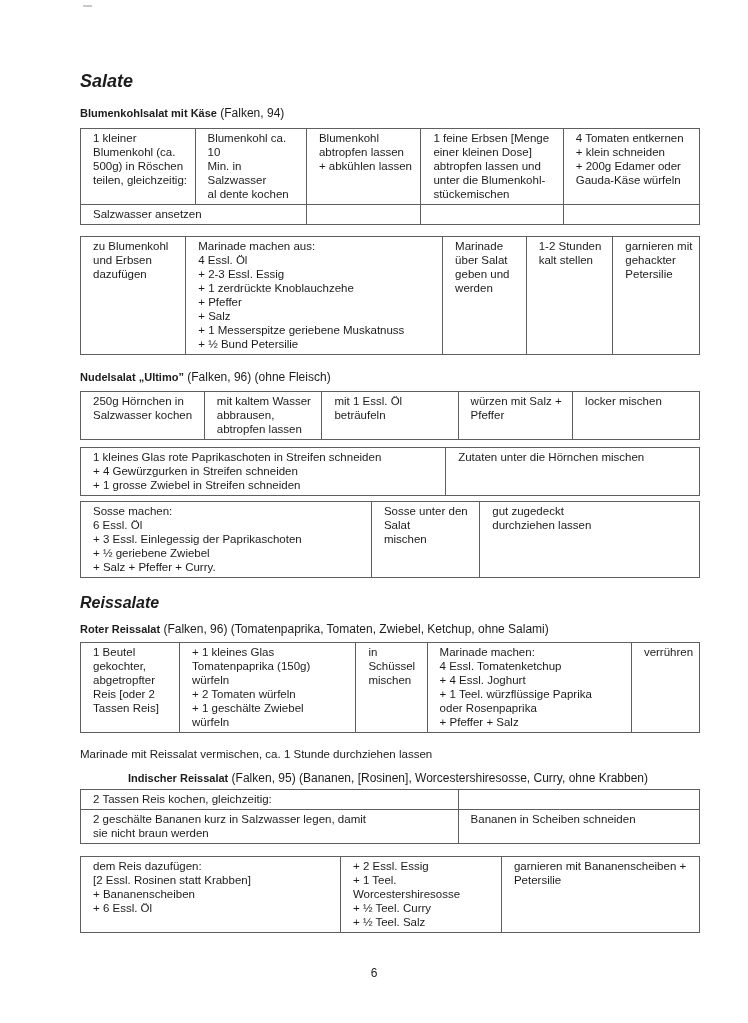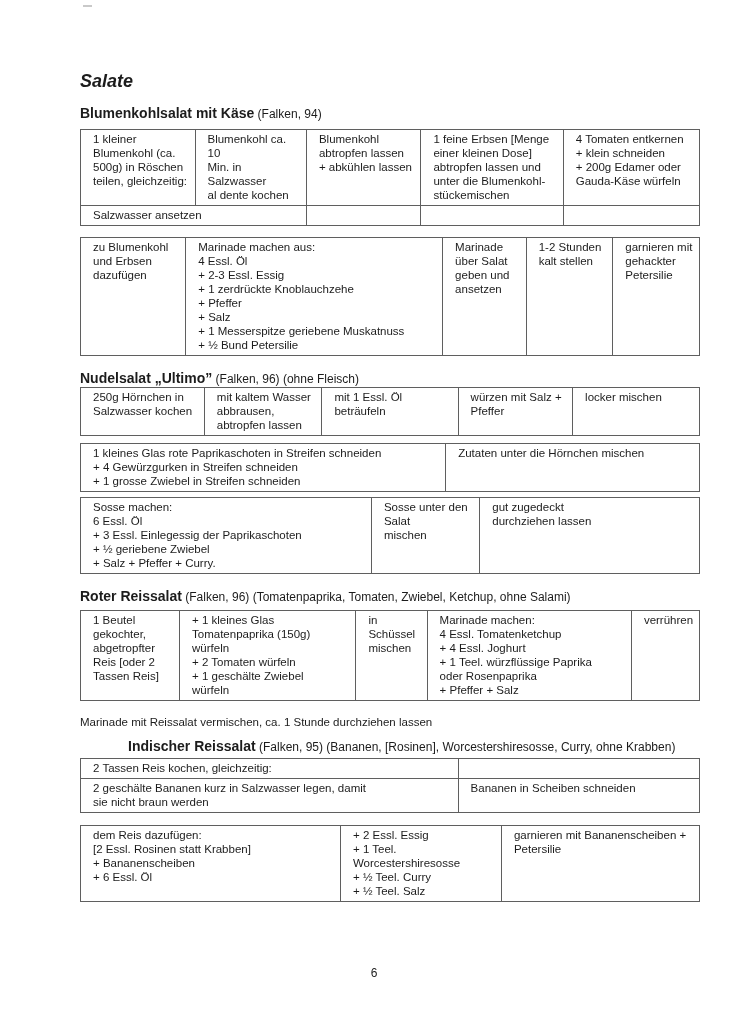--- a/index.html
+++ b/index.html
@@ -33,23 +33,23 @@
     font-style: italic;
     font-size: 16px;
     line-height: 20px;
     margin: 0 0 9px 0;
   }
   .recipe-head {
     font-size: 12px;
     line-height: 15px;
     margin: 0;
   }
-  .recipe-head b { font-size: 14px; }
+  .recipe-head b { font-size: 11px; }
   .rh1 { margin-bottom: 7px; }
-  .rh2 { }
+  .rh2 { margin-bottom: 6px; }
   .rh3 { margin-bottom: 5px; }
   .rh4 { margin-bottom: 3px; padding-left: 48px; }
   table.t {
     border-collapse: collapse;
     width: 100%;
     table-layout: fixed;
   }
   table.t td {
     border: 1px solid #5f5f5f;
     vertical-align: top;
@@ -148,21 +148,21 @@
 4 Essl. Öl
 + 2-3 Essl. Essig
 + 1 zerdrückte Knoblauchzehe
 + Pfeffer
 + Salz
 + 1 Messerspitze geriebene Muskatnuss
 + ½ Bund Petersilie</td>
       <td>Marinade
 über Salat
 geben und
-ansetzen</td>
+werden</td>
       <td>1-2 Stunden
 kalt stellen</td>
       <td>garnieren mit
 gehackter
 Petersilie</td>
     </tr>
   </tbody>
     </table>
 
   <p class="recipe-head rh2"><b>Nudelsalat „Ultimo”</b><span> (Falken, 96) (ohne Fleisch)</span></p>
@@ -220,20 +220,21 @@
 + ½ geriebene Zwiebel
 + Salz + Pfeffer + Curry.</td>
       <td>Sosse unter den Salat
 mischen</td>
       <td>gut zugedeckt
 durchziehen lassen</td>
     </tr>
   </tbody>
     </table>
 
+  <h2 class="section-title">Reissalate</h2>
 
   <p class="recipe-head rh3"><b>Roter Reissalat</b><span> (Falken, 96) (Tomatenpaprika, Tomaten, Zwiebel, Ketchup, ohne Salami)</span></p>
 
   <table class="t t6">
     <colgroup>
       <col style="width:16%">
         <col style="width:28.5%">
         <col style="width:11.5%">
         <col style="width:33%">
         <col style="width:11%">

